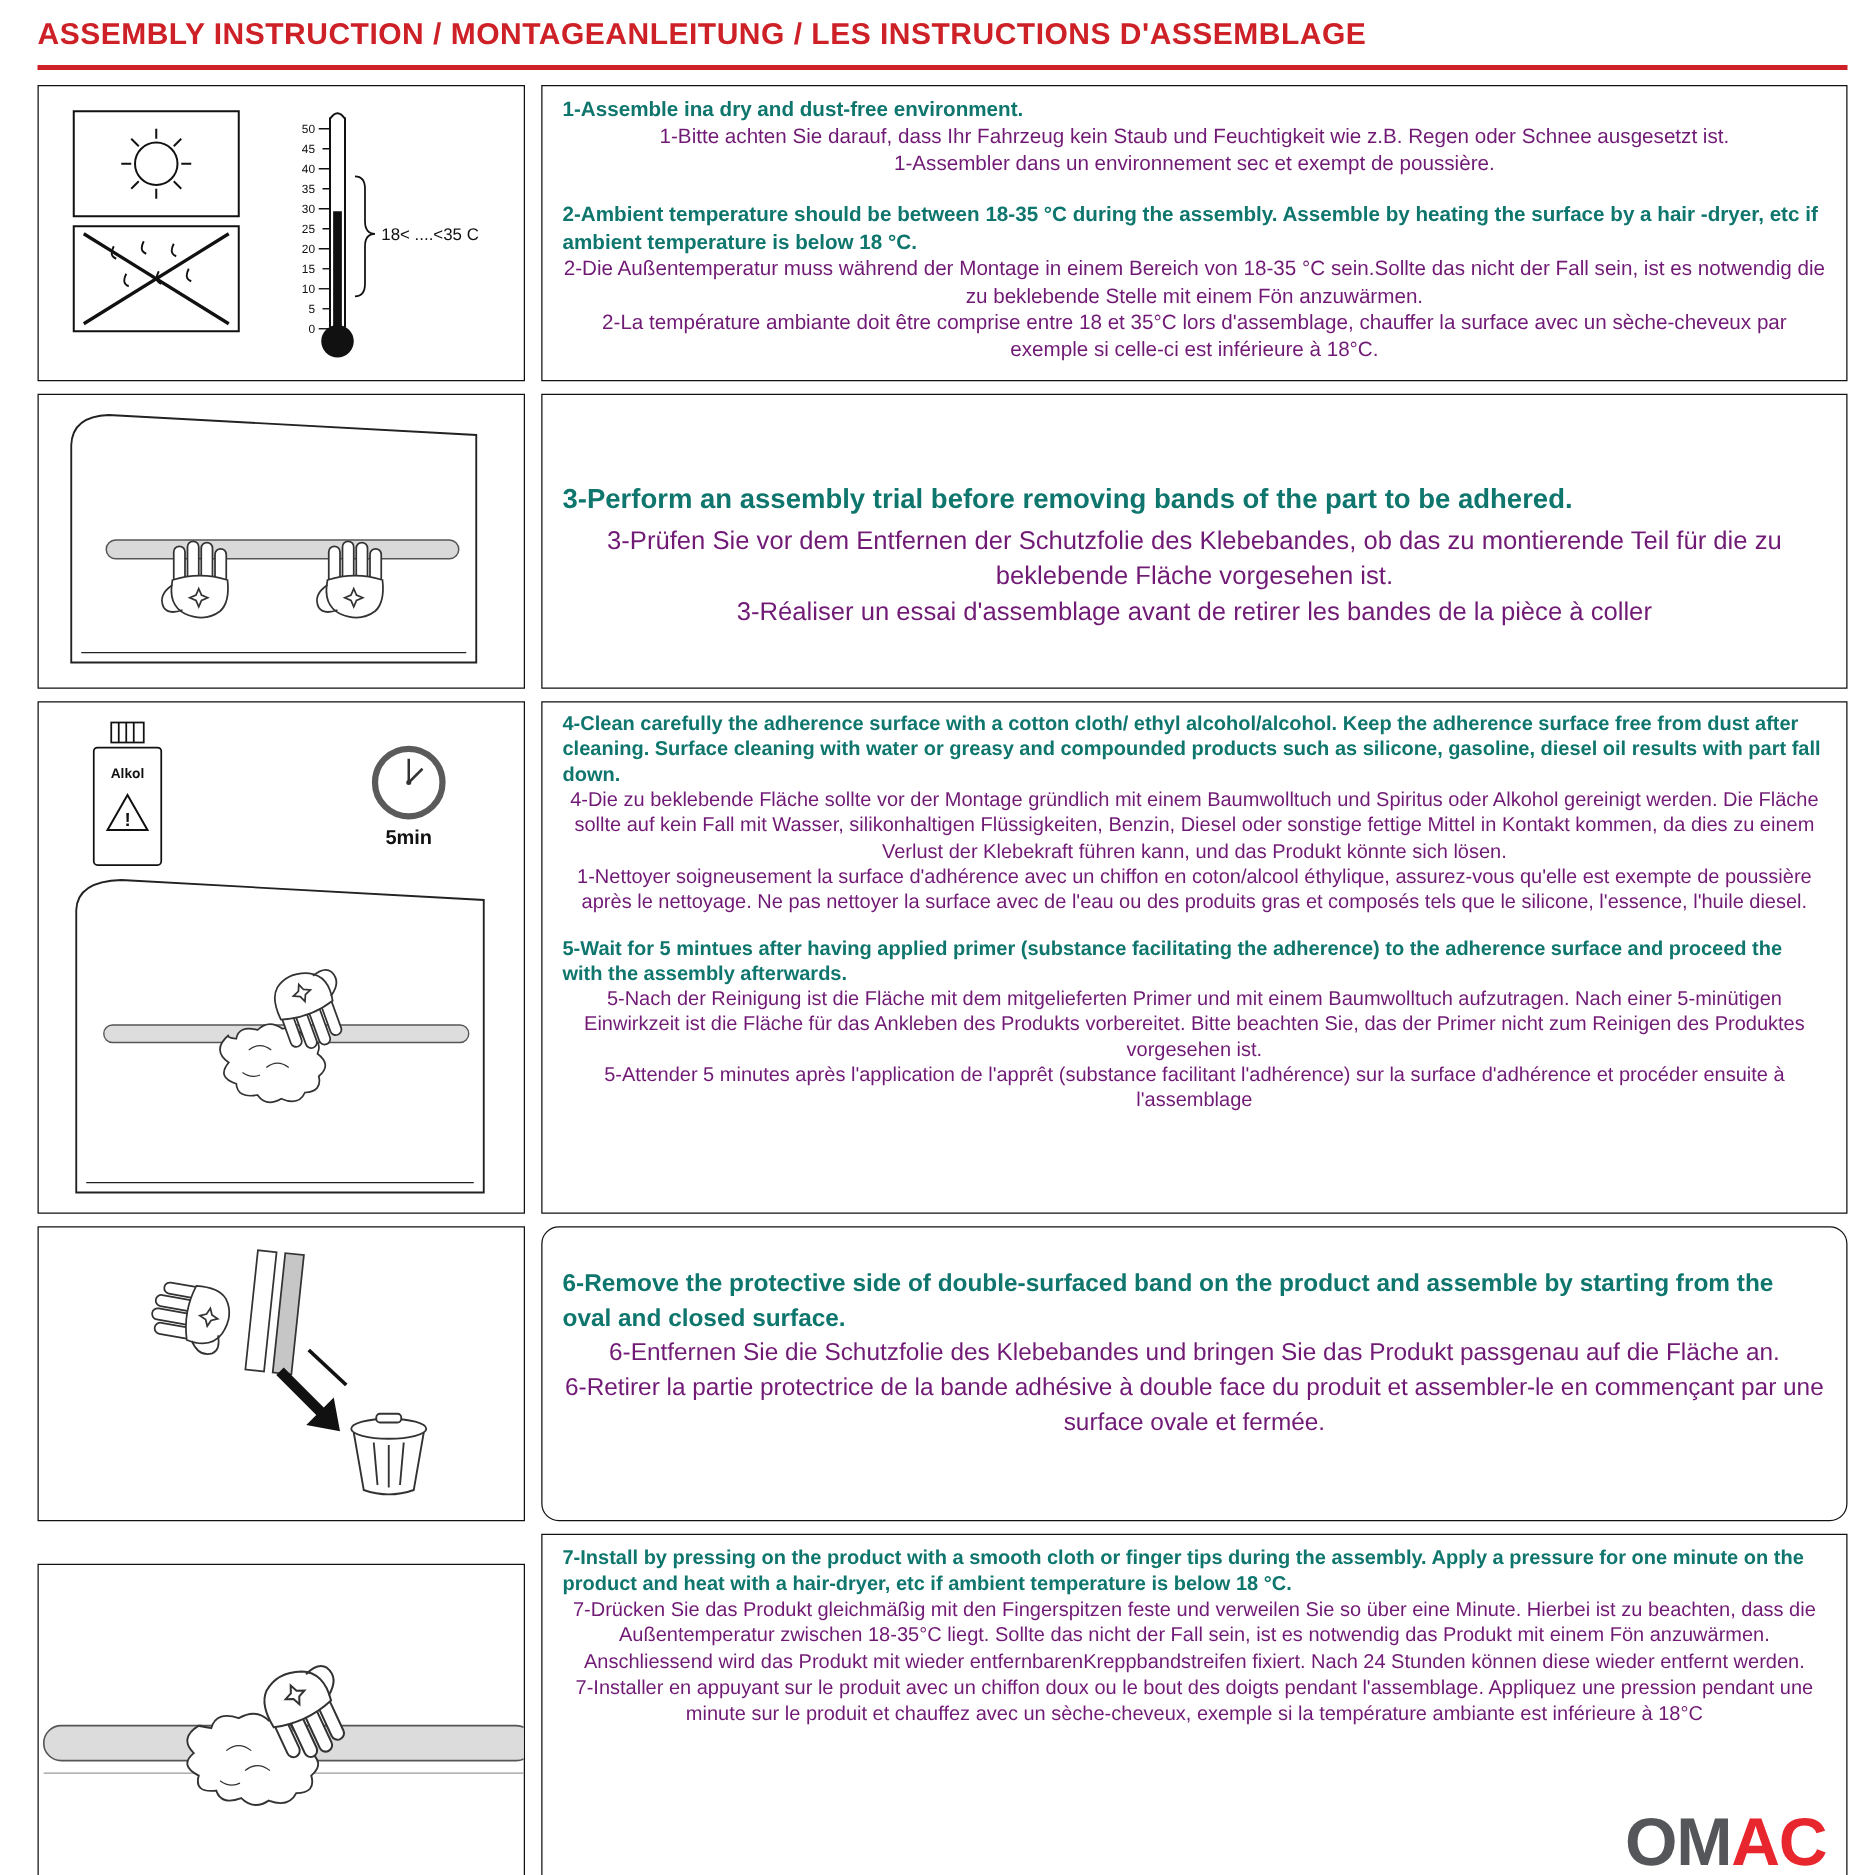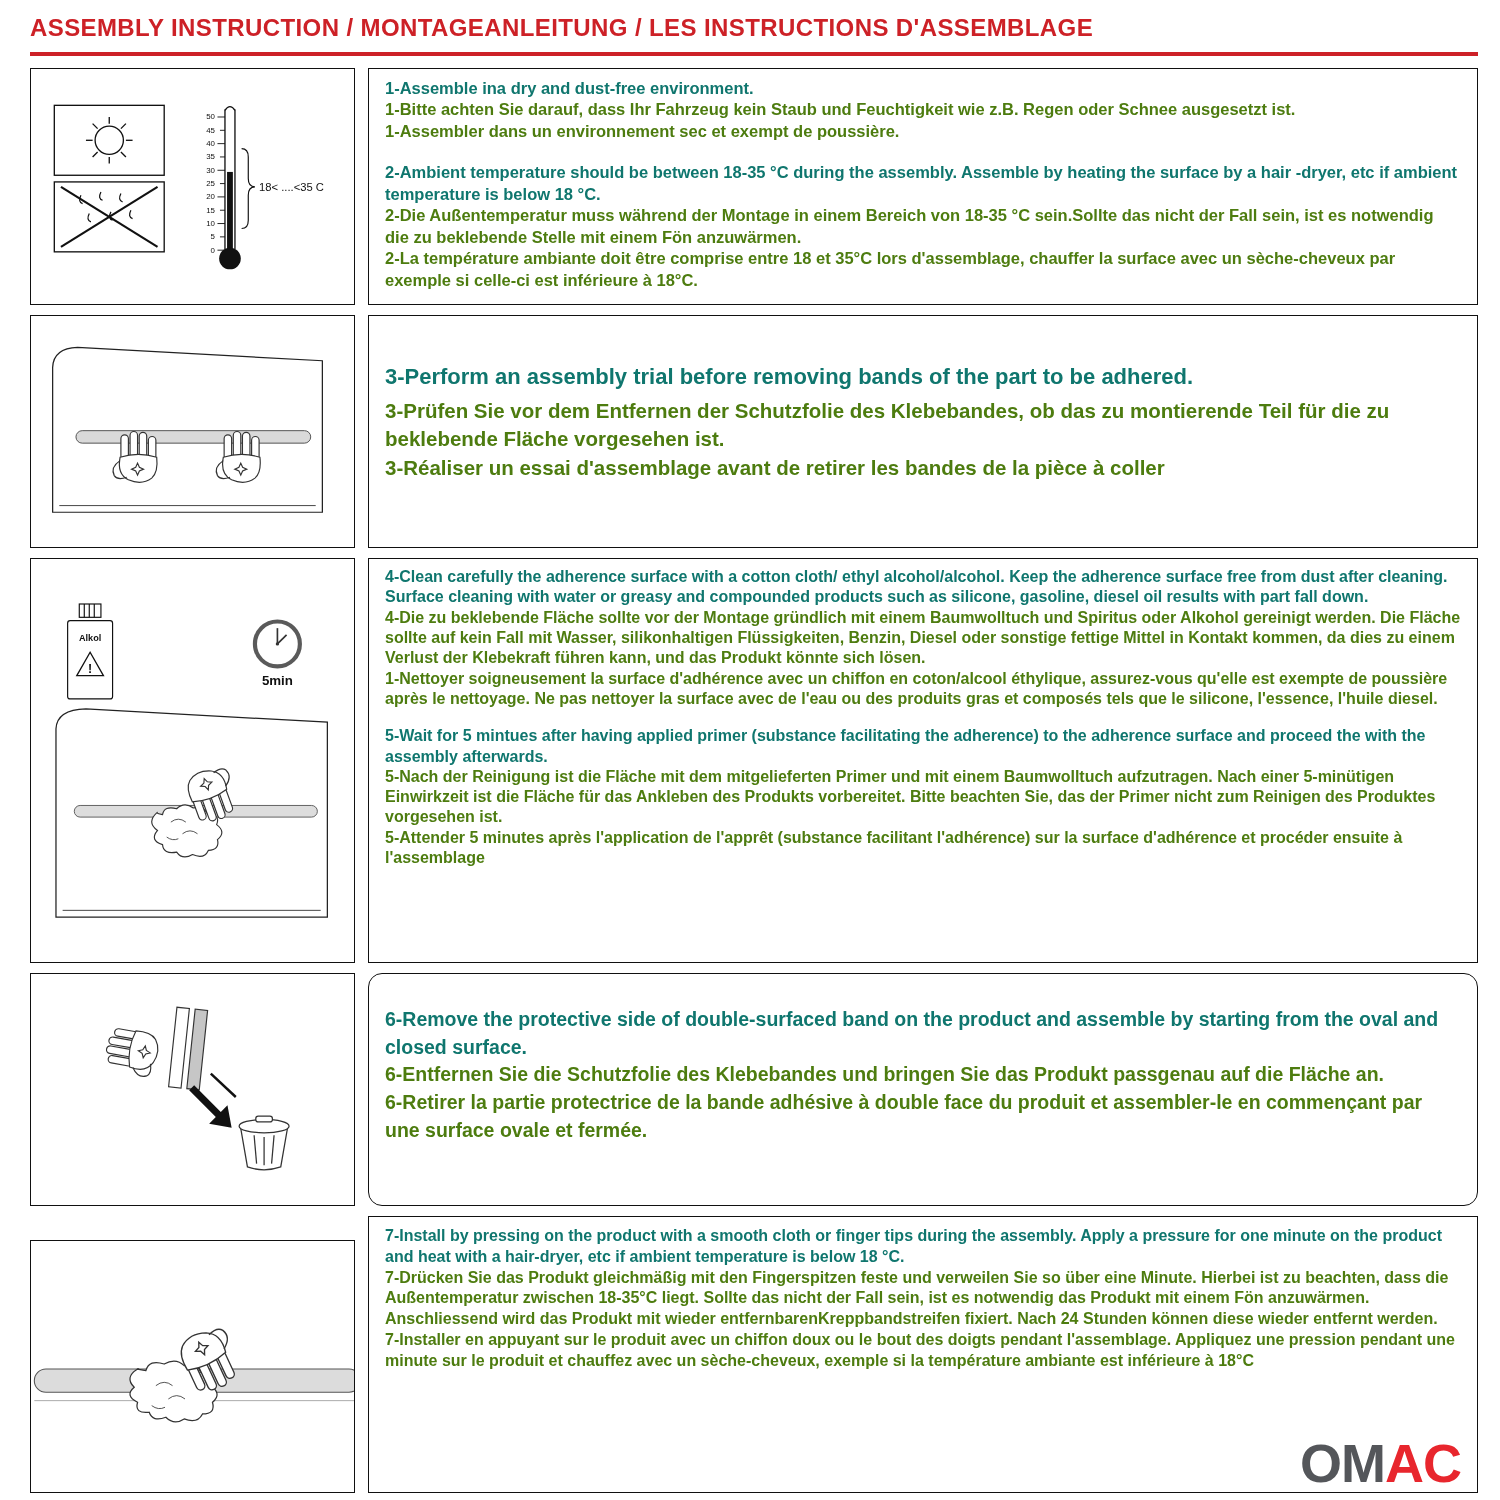--- a/index.html
+++ b/index.html
@@ -16,37 +16,37 @@
     color: #cd2127;
     font-size: 24px;
     font-weight: 800;
     letter-spacing: 0.4px;
     white-space: nowrap;
   }
   .rule { height: 4px; background: #cd2127; margin: 10px 0 12px 0; }
 
   .row { display: flex; align-items: stretch; margin-bottom: 10px; }
   .illus {
-    width: 325px; flex: none;
+    width: 390px; flex: none;
     border: 1.5px solid #111; background: #fff;
     display: flex; align-items: center; justify-content: center;
     overflow: hidden;
   }
   .illus svg { width: 100%; height: 100%; display: block; }
   .textbox {
     flex: 1; border: 1.5px solid #111; margin-left: 13px;
     padding: 9px 16px 8px 16px; background: #fff;
   }
   p { margin: 0; }
   .en { font-weight: 700; color: #0f766e; }
-  .de, .fr { font-weight: 700; color: #4d7c0f; }
+  .de, .fr { font-weight: 400; color: #701a75; text-align: center; }
   .gap { margin-top: 20px; }
 
   .s1 { font-size: 16.5px; line-height: 1.3; }
-  .s2 { font-size: 20.5px; line-height: 1.4; padding-top: 46px; color: #474747; }
+  .s2 { font-size: 20.5px; line-height: 1.4; padding-top: 68px; color: #474747; }
   .s2 .en { font-size: 22px; margin-bottom: 4px; }
   .s3 { font-size: 16px; line-height: 1.27; padding-top: 8px; }
   .s3 .gap { margin-top: 17px; }
   .s4 { font-size: 19.5px; line-height: 1.42; padding-top: 32px; border-radius: 14px; }
   .s5 { font-size: 16px; line-height: 1.3; position: relative; }
 
   .h1a { min-height: 237px; }
   .h2a { min-height: 233px; }
   .h3a { min-height: 405px; }
   .h4a { min-height: 233px; }

